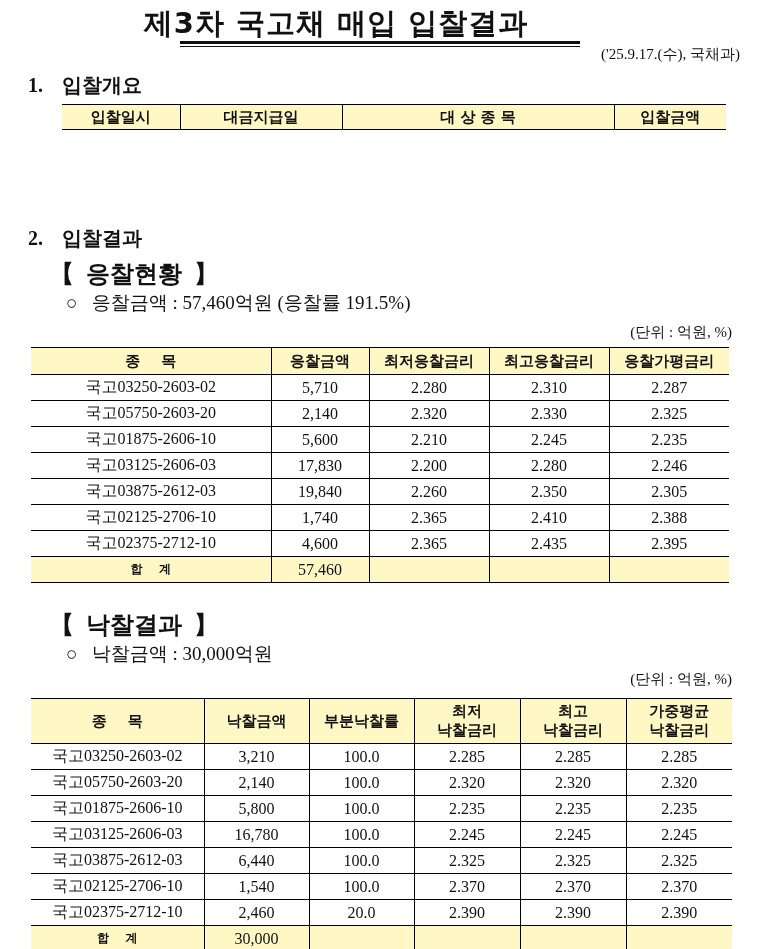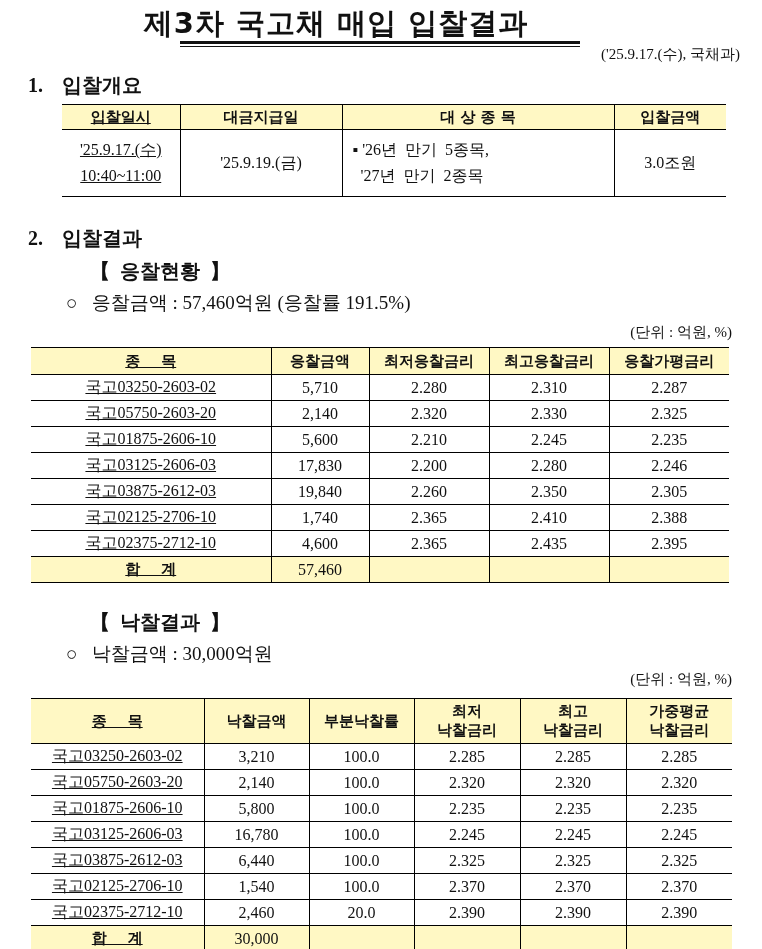--- a/index.html
+++ b/index.html
@@ -9,33 +9,33 @@
   .title { left:0; top:4px; width:672px; text-align:center;
            font-family:"DejaVu Sans", "Liberation Sans", sans-serif;
            font-weight:bold; font-size:29px; letter-spacing:1px; }
   .title-rule { left:180px; top:41px; width:400px; height:0;
                 border-top:3px solid #111; }
   .title-rule2 { left:180px; top:46px; width:400px; height:0;
                  border-top:1px solid #111; }
   .dateline { right:22px; top:45px; font-size:15px; }
   .sec { font-size:20px; font-weight:bold; }
   .sec .num { display:inline-block; width:34px; }
-  .sub { font-size:20px; font-weight:bold;margin-left:40px; }
+  .sub { font-size:24px; font-weight:bold; }
   .bullet { font-size:19px; }
   .unit { font-size:15px; }
   table { border-collapse:collapse; position:absolute; }
   td, th { border-top:1px solid #000; border-bottom:1px solid #000;
            border-left:1px solid #000; border-right:1px solid #000;
            text-align:center; padding:0; font-size:16px; font-weight:normal; }
-  tr td:first-child, tr th:first-child { border-left:none;text-decoration:underline; }
+  tr td:first-child, tr th:first-child { border-left:none; }
   tr td:last-child, tr th:last-child { border-right:none; }
   th { background:#fff8c4; font-weight:bold;
        font-family:"DejaVu Sans", "Liberation Sans", sans-serif; font-size:15px; }
   tr.total td { background:#fff8c4; }
-  tr.total td.lbl { font-weight:bold; font-family:"DejaVu Sans", sans-serif; font-size:15px; }
+  tr.total td.lbl { font-weight:bold; font-family:"DejaVu Sans", sans-serif; font-size:12px; }
   .t1 { left:62px; top:104px; width:664px; }
   .t1 th { height:24px; }
   .t1 td { height:66px; font-size:16px; line-height:26px; }
   .t1 td.target { text-align:left; padding-left:10px; }
   .t2 { left:31px; top:347px; width:698px; }
   .t2 th { height:26px; }
   .t2 td { height:25px; }
   .t3 { left:31px; top:698px; width:701px; }
   .t3 th { height:44px; line-height:19px; }
   .t3 td { height:25px; }
@@ -58,32 +58,20 @@
       <col style="width:162px">
       <col style="width:272px">
       <col style="width:112px">
     </colgroup>
   <tbody>
       <tr>
     <th>입찰일시</th>
     <th>대금지급일</th>
     <th>대 상 종 목</th>
     <th>입찰금액</th>
-  </tr>
-  <tr>
-    <td>
-      <div>'25.9.17.(수)</div>
-      <div>10:40~11:00</div>
-    </td>
-    <td>'25.9.19.(금)</td>
-    <td class="target">
-      <div style="white-space:pre">▪ '26년  만기  5종목,</div>
-      <div style="white-space:pre">  '27년  만기  2종목</div>
-    </td>
-    <td>3.0조원</td>
   </tr>
 </tbody>
   </table>
 
 <div class="abs sec" style="left:28px; top:225px;">
   <span class="num">2.</span><span>입찰결과</span>
 </div>
 <div class="abs sub" style="left:50px; top:258px; white-space:pre;">【  응찰현황  】</div>
 <div class="abs bullet" style="left:66px; top:290px; white-space:pre;">○   응찰금액 : 57,460억원 (응찰률 191.5%)</div>
 <div class="abs unit" style="right:30px; top:323px;">(단위 : 억원, %)</div>

